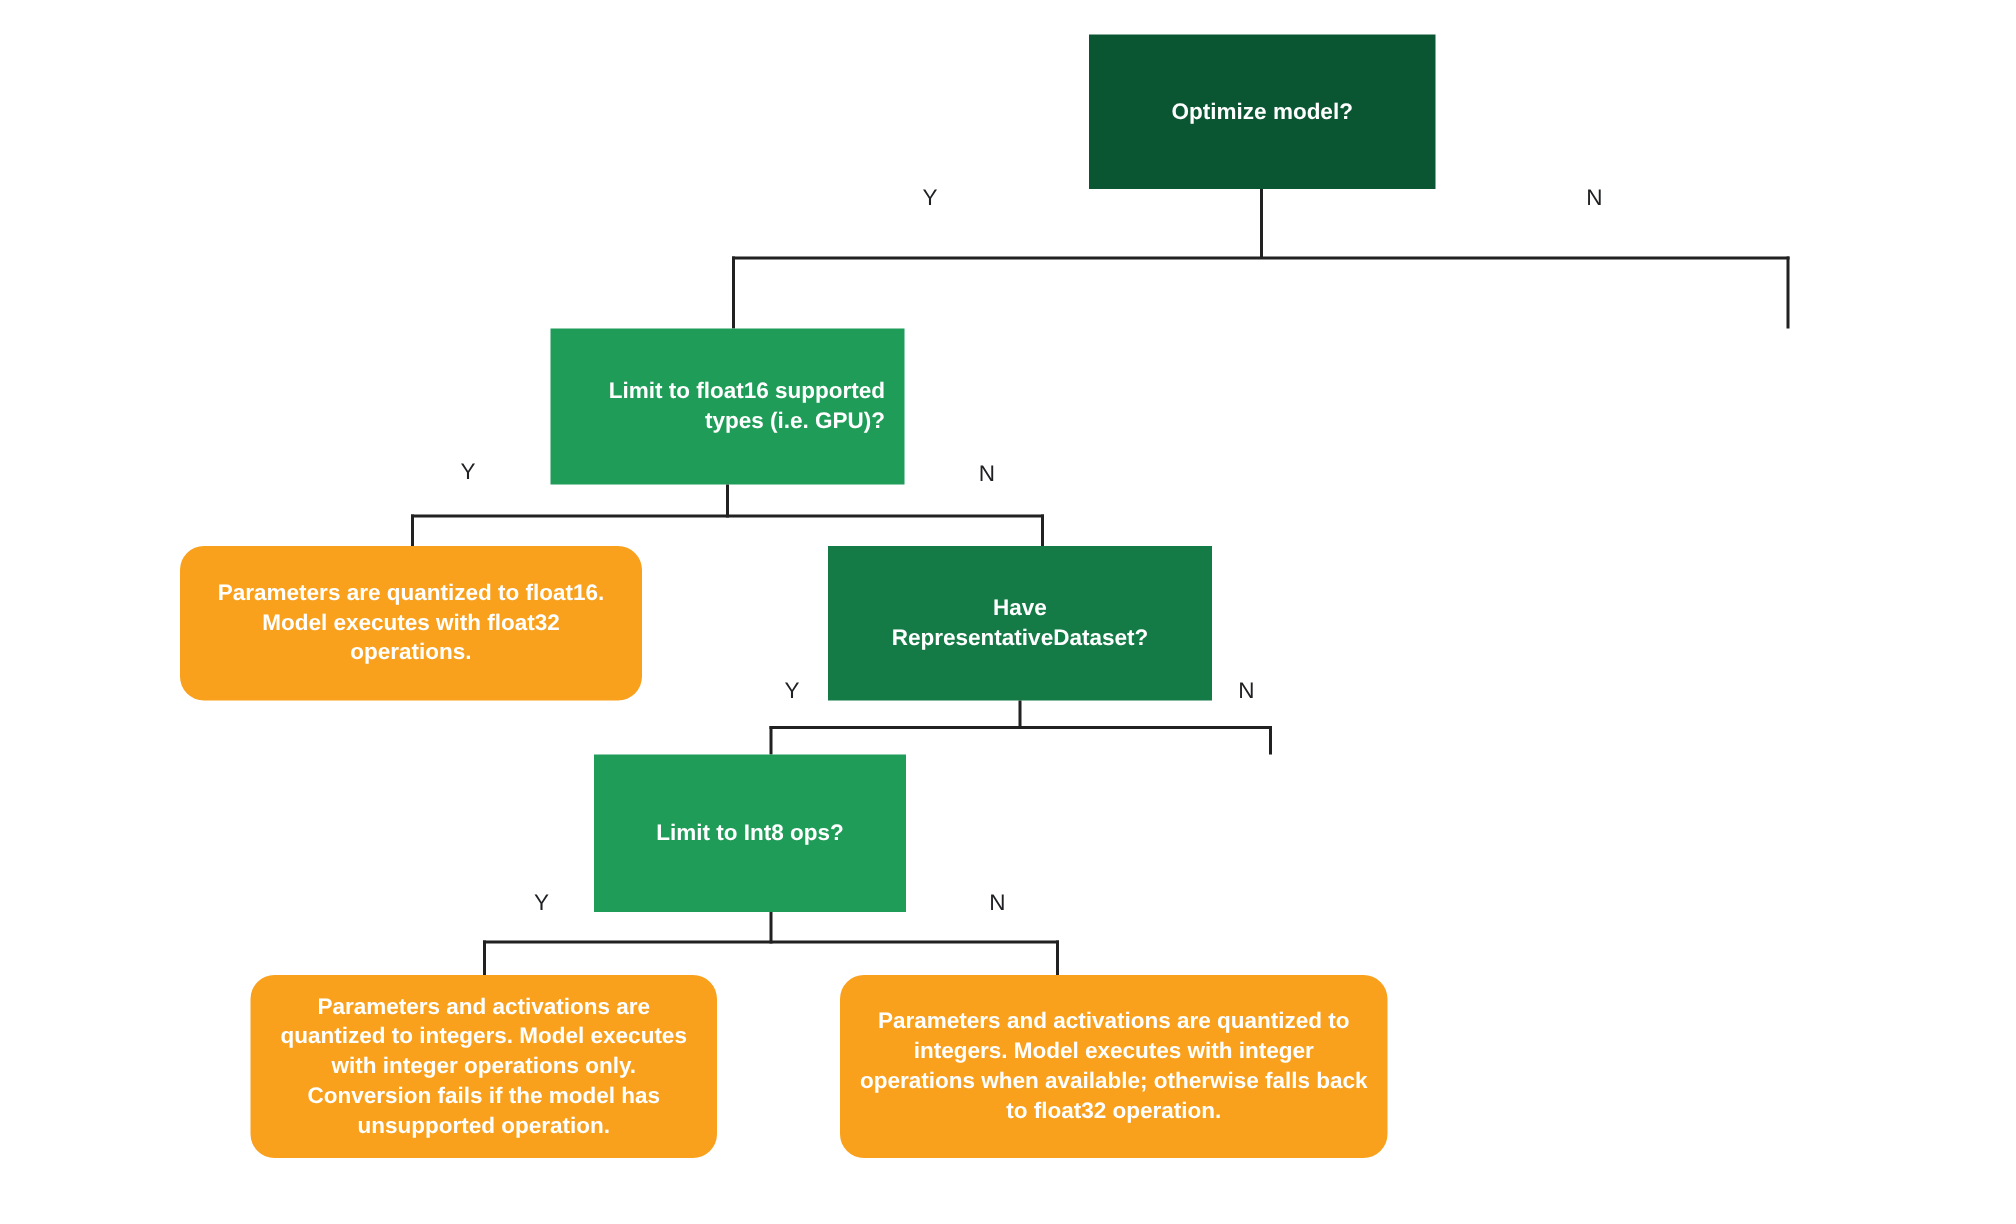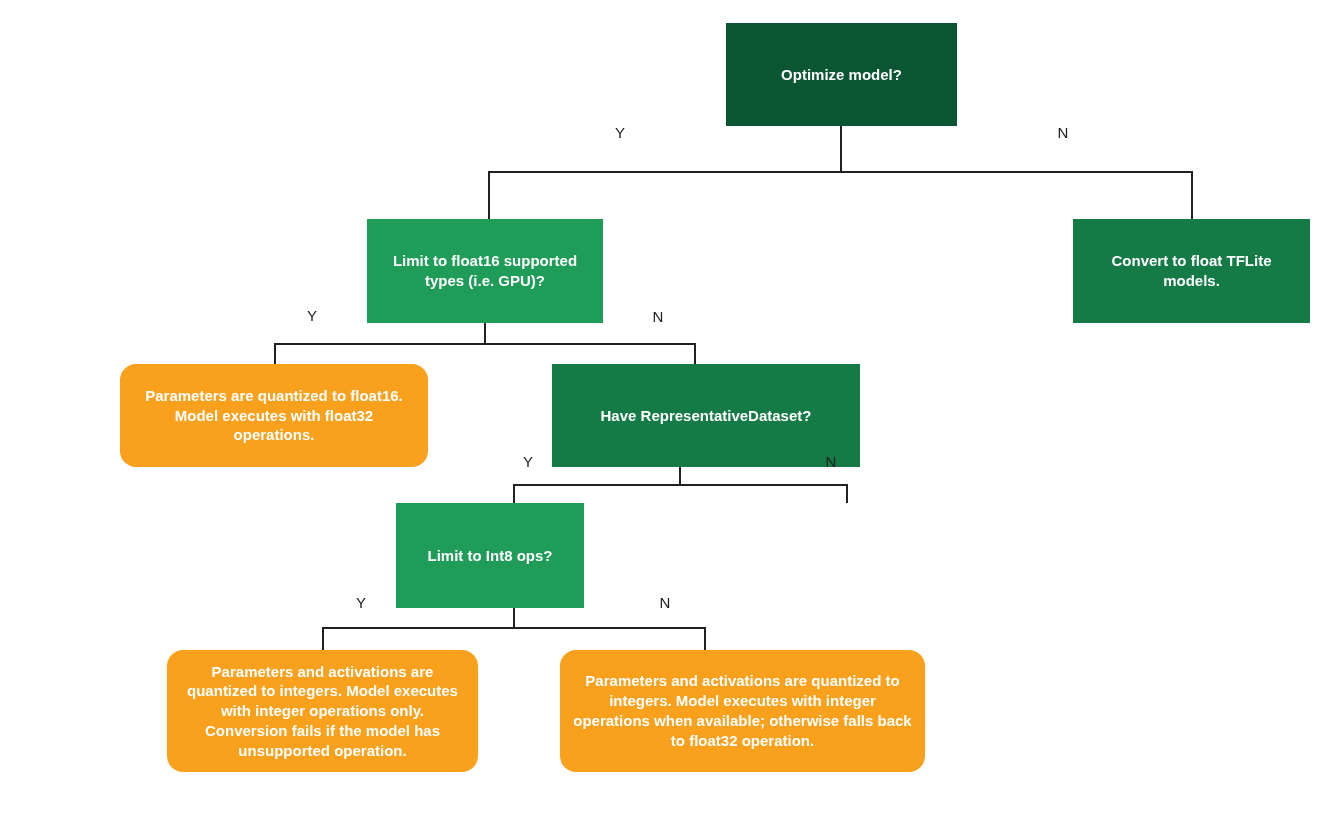--- a/index.html
+++ b/index.html
@@ -23,21 +23,21 @@
     text-align: center;
     box-sizing: border-box;
     color: #ffffff;
     font-weight: bold;
     font-size: 15px;
     line-height: 1.32;
     padding: 4px 13px;
   }
   .dark-green  { background: #0a5632; }
   .green       { background: #147b46; }
-  .light-green { background: #1e9c58; }
+  .light-green { background: #1e9c58; text-align: right; }
   .orange      { background: #f9a01c; border-radius: 16px; }
   .line {
     position: absolute;
     background: #212121;
   }
   .hline { height: 2px; }
   .vline { width: 2px; }
   .yn {
     position: absolute;
     font-size: 15px;
@@ -59,49 +59,46 @@
   <div class="line vline" style="left:488px; top:171px; height:48px;"></div>
   <div class="line vline" style="left:1191px; top:171px; height:48px;"></div>
 
   <div class="yn" style="left:620px; top:132px;">Y</div>
   <div class="yn" style="left:1063px; top:132px;">N</div>
 
   <div class="node light-green" style="left:367px; top:219px; width:236px; height:104px;">
     <span>Limit to float16 supported types (i.e. GPU)?</span>
   </div>
 
-  <div class="node green" style="left:1073px; top:219px; width:237px; height:104px;">
-    <span>Convert to float TFLite models.</span>
-  </div>
 
   <div class="line vline" style="left:484px; top:323px; height:22px;"></div>
   <div class="line hline" style="left:274px; top:343px; width:422px;"></div>
   <div class="line vline" style="left:274px; top:343px; height:21px;"></div>
   <div class="line vline" style="left:694px; top:343px; height:21px;"></div>
 
   <div class="yn" style="left:312px; top:315px;">Y</div>
   <div class="yn" style="left:658px; top:316px;">N</div>
 
   <div class="node orange" style="left:120px; top:364px; width:308px; height:103px;">
     <span>Parameters are quantized to float16. Model executes with float32 operations.</span>
   </div>
 
-  <div class="node green" style="left:552px; top:364px; width:308px; height:103px; padding:6px 30px;">
+  <div class="node green" style="left:552px; top:364px; width:256px; height:103px; padding:6px 30px;">
     <span>Have RepresentativeDataset?</span>
   </div>
 
   <div class="line vline" style="left:679px; top:467px; height:19px;"></div>
   <div class="line hline" style="left:513px; top:484px; width:335px;"></div>
   <div class="line vline" style="left:513px; top:484px; height:19px;"></div>
   <div class="line vline" style="left:846px; top:484px; height:19px;"></div>
 
   <div class="yn" style="left:528px; top:461px;">Y</div>
   <div class="yn" style="left:831px; top:461px;">N</div>
 
-  <div class="node light-green" style="left:396px; top:503px; width:188px; height:105px;">
+  <div class="node light-green" style="left:396px; top:503px; width:208px; height:105px;">
     <span>Limit to Int8 ops?</span>
   </div>
 
 
   <div class="line vline" style="left:513px; top:608px; height:21px;"></div>
   <div class="line hline" style="left:322px; top:627px; width:384px;"></div>
   <div class="line vline" style="left:322px; top:627px; height:23px;"></div>
   <div class="line vline" style="left:704px; top:627px; height:23px;"></div>
 
   <div class="yn" style="left:361px; top:602px;">Y</div>

